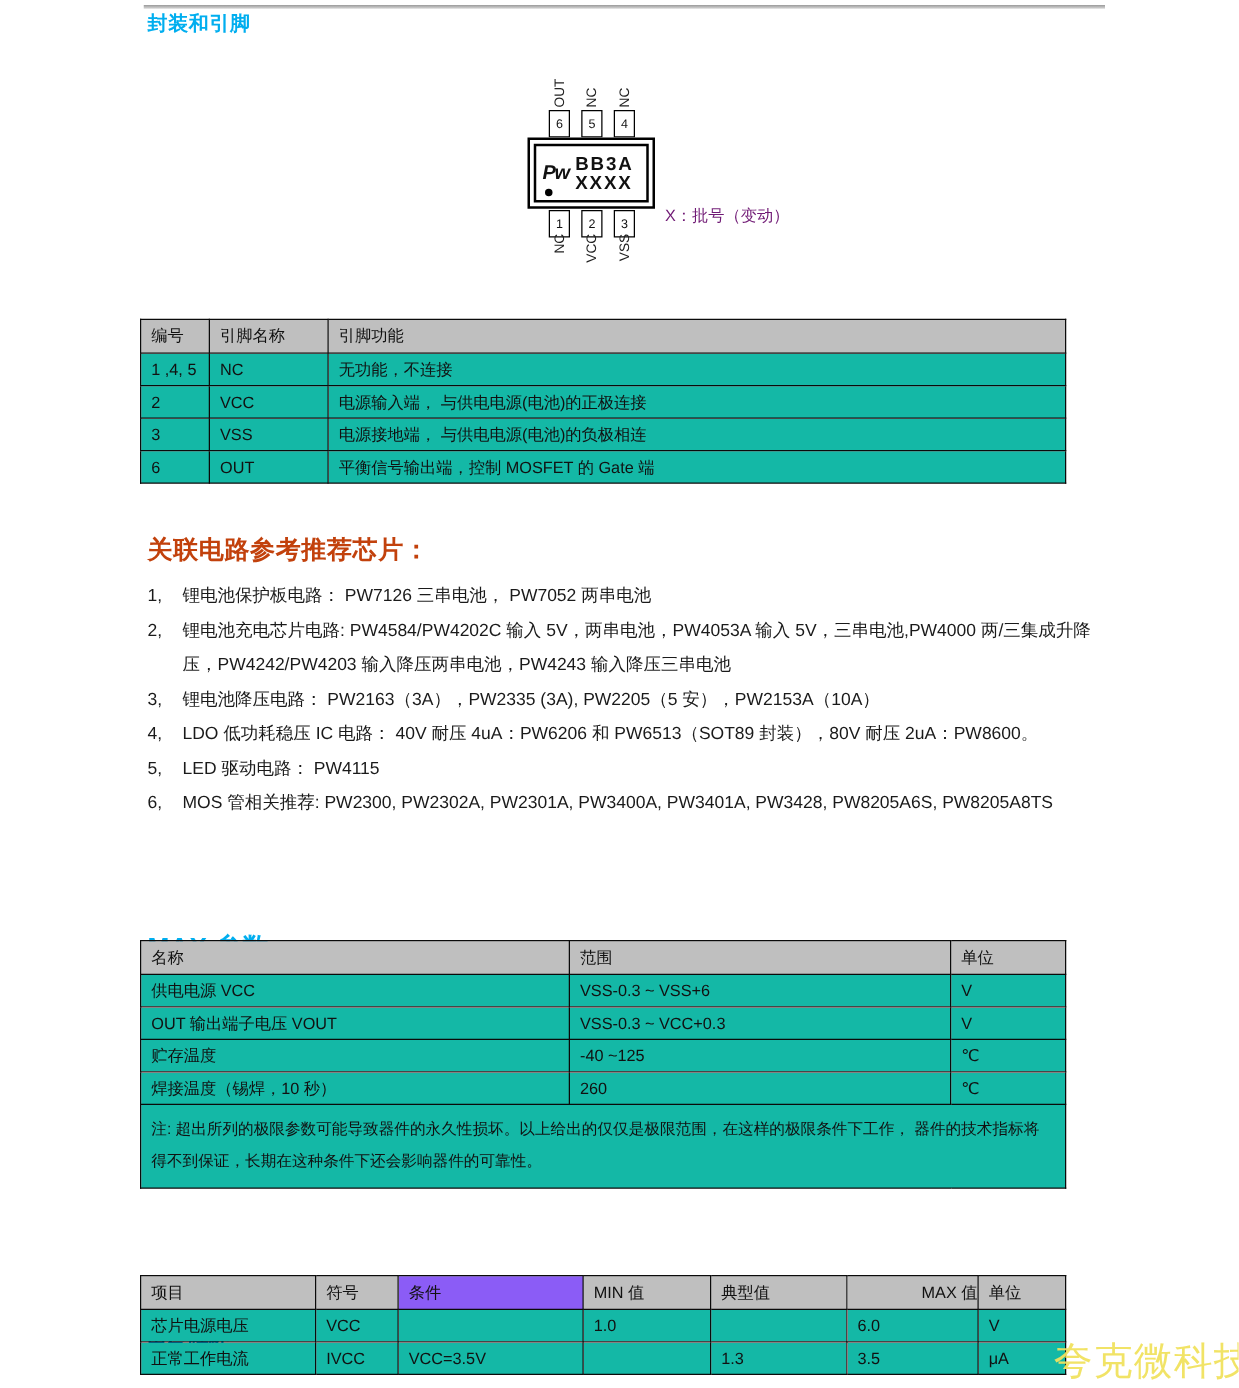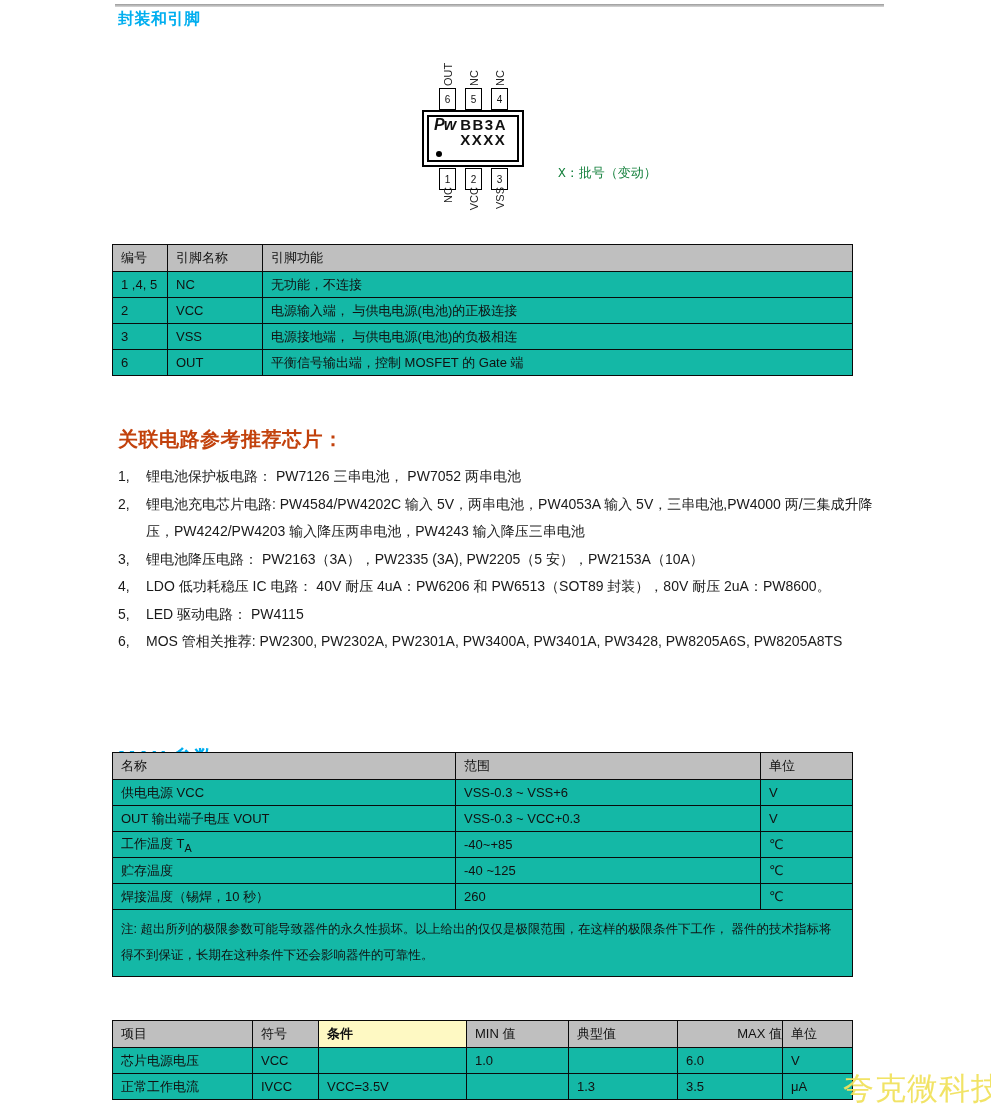--- a/index.html
+++ b/index.html
@@ -22,37 +22,37 @@
   .vlabel { position:absolute; width:40px; height:14px; font-size:11px; color:#222;
     transform:rotate(-90deg); transform-origin:0 0; line-height:14px; }
   .vlabel.toplbl { text-align:left; }
   .vlabel.botlbl { text-align:right; }
   .pinbox { position:absolute; width:17px; height:22px; border:1.5px solid #000;
     background:#fff; display:flex; align-items:center; justify-content:center;
     font-size:10px; color:#111; }
   .chip-outer { position:absolute; left:422px; top:110px; width:102px; height:57px;
     border:2px solid #000; background:#fff; }
   .chip-inner { position:absolute; left:3px; top:3px; right:3px; bottom:3px;
-    border:2px solid #000; display:flex; padding-left:5px; }
+    border:2px solid #000; display:flex; align-items:center; padding-left:5px; }
   .chip-logo { font-style:italic; font-weight:900; font-size:16px; line-height:16px;
     letter-spacing:-1px; margin-right:5px; }
   .pin1-dot { position:absolute; left:7px; bottom:3px; width:6px; height:6px;
     border-radius:50%; background:#000; }
   .chip-marking { font-size:15px; line-height:15px; font-weight:600;
     letter-spacing:1.5px; color:#111; }
-  .batch-note { position:absolute; left:558px; top:164px; font-size:13px; color:#15803d;font-family:Liberation Mono, monospace; }
+  .batch-note { position:absolute; left:532px; top:164px; font-size:13px; color:#701a75; }
 
   
   table { border-collapse:collapse; table-layout:fixed; position:absolute; left:112px;
     width:740px; font-size:13px; color:#111; }
   th, td { border:1.5px solid #0a0a0a; padding:0 0 0 8px; text-align:left;
     font-weight:400; overflow:hidden; white-space:nowrap; }
   th { background:#BFBFBF; height:27px; }
   td { height:26px; background:#14b8a6;margin-top:28px; }
-  #pin-table { top:244px; }
+  #pin-table { top:255px; }
   #max-table { top:752px; }
   #max-table td.note-cell { white-space:normal; height:auto; padding:6px 10px 8px 8px;
     line-height:26px; font-size:12.5px; }
   #elec-table { top:1020px; }
 
   
   .rel-list { position:absolute; left:118px; top:463px; width:762px; font-size:14px;
     line-height:27.5px; color:#1a1a1a; }
   .li { display:flex; }
   .li-num { flex:none; width:28px; }
@@ -181,25 +181,20 @@
     </tr>
     <tr>
       <td>供电电源 VCC</td>
       <td>VSS-0.3 ~ VSS+6</td>
       <td>V</td>
     </tr>
     <tr>
       <td>OUT 输出端子电压 VOUT</td>
       <td>VSS-0.3 ~ VCC+0.3</td>
       <td>V</td>
-    </tr>
-    <tr>
-      <td><span>工作温度 T</span><sub>A</sub></td>
-      <td>-40~+85</td>
-      <td>℃</td>
     </tr>
     <tr>
       <td>贮存温度</td>
       <td>-40 ~125</td>
       <td>℃</td>
     </tr>
     <tr>
       <td>焊接温度（锡焊，10 秒）</td>
       <td>260</td>
       <td>℃</td>
@@ -218,21 +213,21 @@
         <col style="width:148px">
       <col style="width:102px">
         <col style="width:109px">
         <col style="width:105px">
       <col style="width:70px">
     </colgroup>
     <tbody>
         <tr>
       <th style="background: rgb(191, 191, 191);">项目</th>
       <th style="background: rgb(191, 191, 191);">符号</th>
-      <th style="background: #fef9c3; font-weight: bold;">条件</th>
+      <th style="background: #8b5cf6;">条件</th>
       <th style="background: rgb(191, 191, 191);">MIN 值</th>
       <th style="background: rgb(191, 191, 191);">典型值</th>
       <th style="background: rgb(191, 191, 191); text-align: right;">MAX 值</th>
       <th style="background: rgb(191, 191, 191);">单位</th>
     </tr>
     <tr>
       <td>芯片电源电压</td>
       <td>VCC</td>
       <td></td>
       <td>1.0</td>

